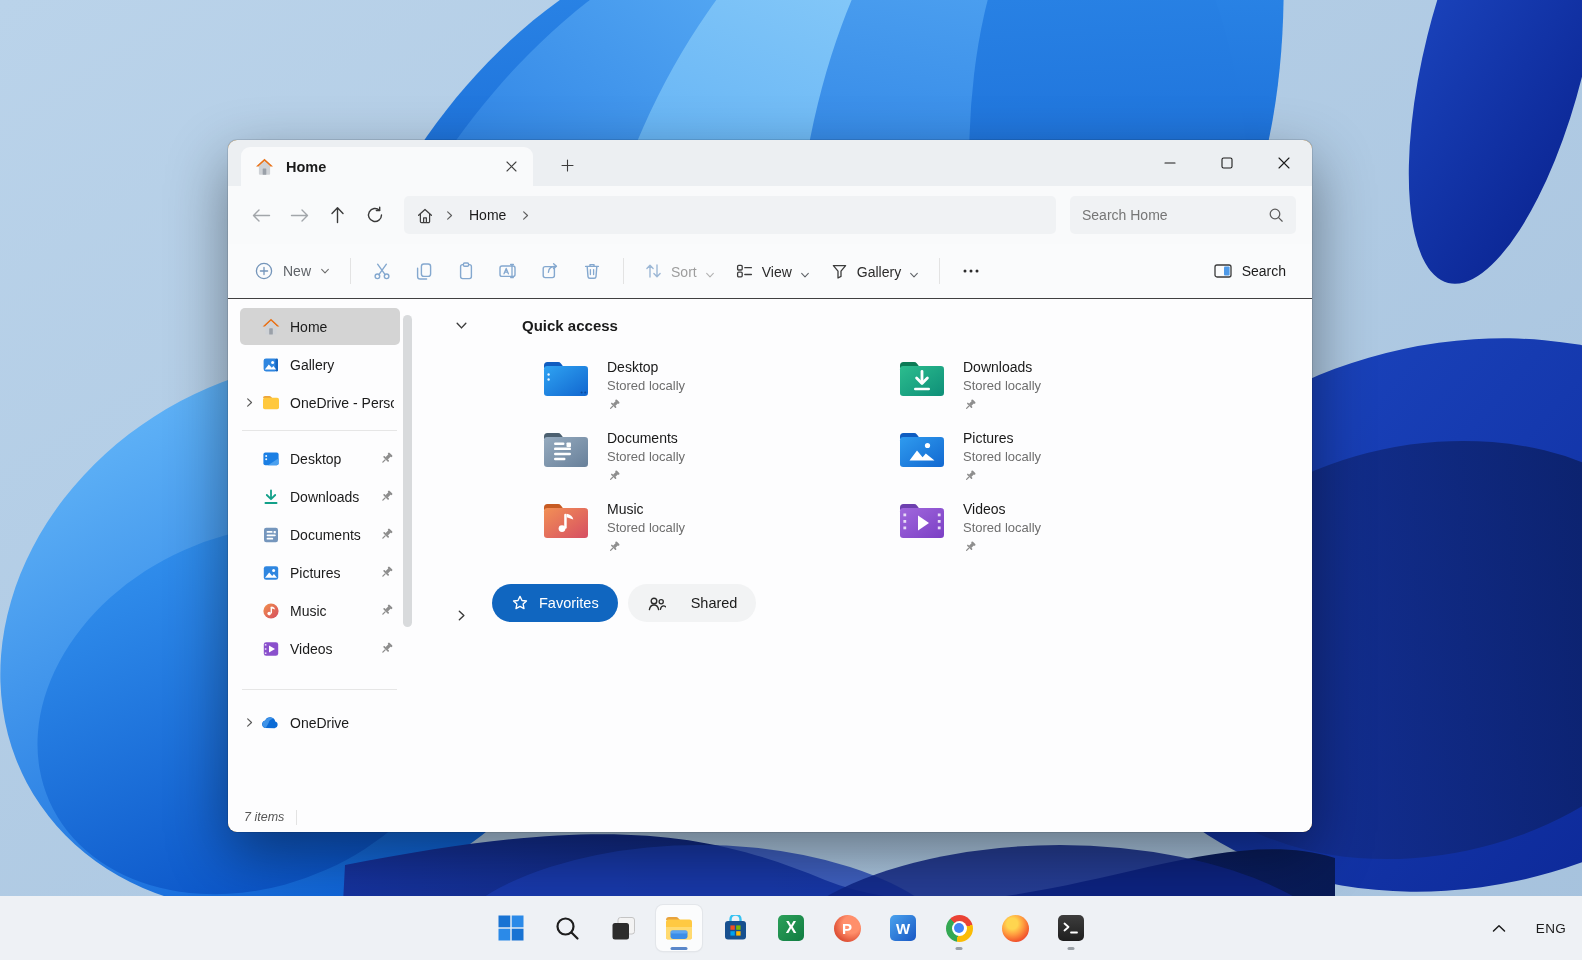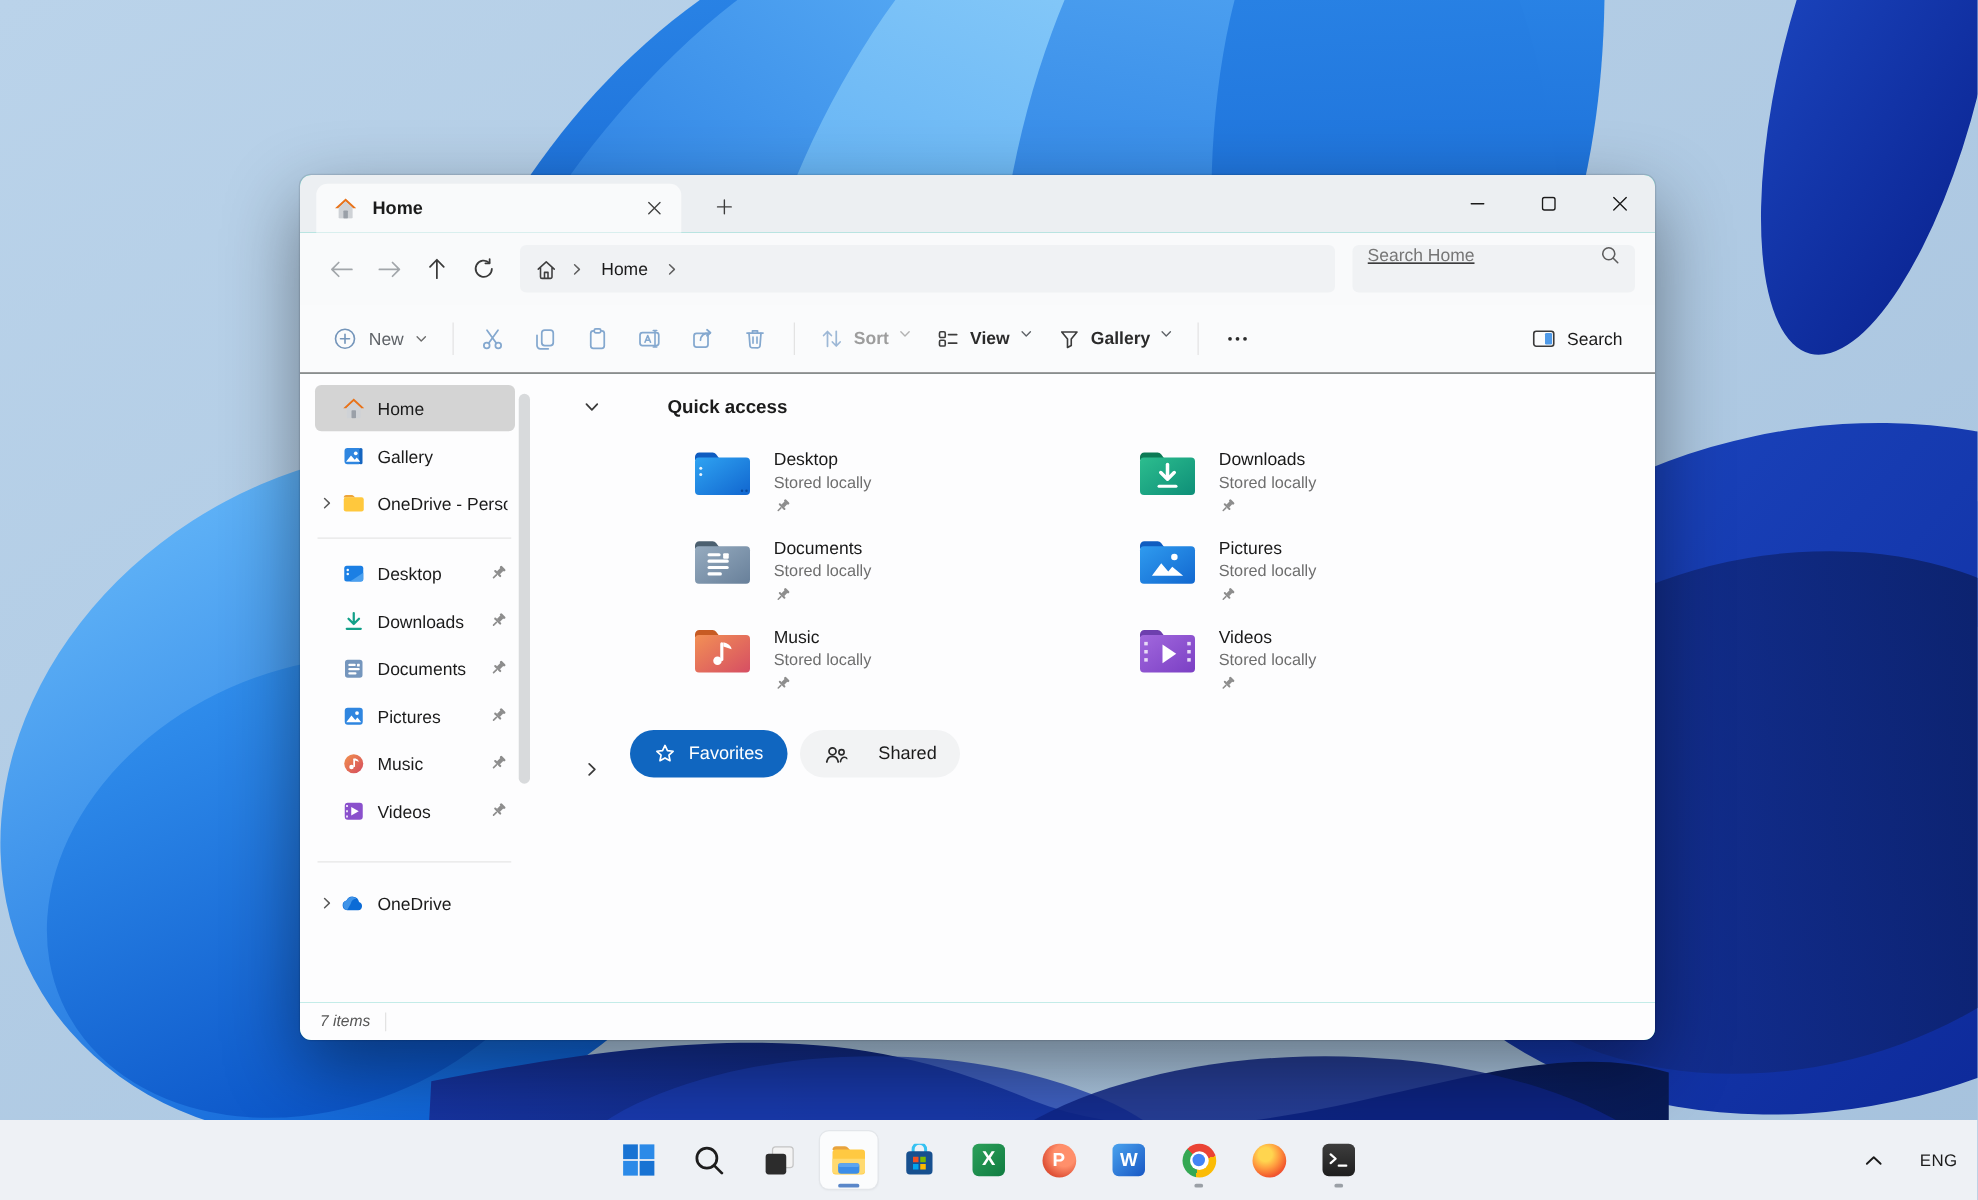--- a/index.html
+++ b/index.html
@@ -5,54 +5,54 @@
   * { margin:0; padding:0; box-sizing:border-box; }
   html,body { width:1582px; height:960px; overflow:hidden;
     font-family:"Liberation Sans","DejaVu Sans",sans-serif; }
   body { position:relative; background:#aec8e2; }
   svg { display:block; }
 
   
   .wallpaper { position:absolute; inset:0; }
 
   
-  .window { position:absolute; left:240px; top:140px; width:1084px; height:692px;
-    border-radius:9px; background:#14b8a6; overflow:hidden;
+  .window { position:absolute; left:228px; top:140px; width:1084px; height:692px;
+    border-radius:9px; background:#a16207; overflow:hidden;
     box-shadow:0 22px 60px rgba(0,0,0,.42), 0 0 0 1px rgba(0,0,0,.10); }
 
   
   .tabstrip { height:46px; background:#eceff2; position:relative; display:flex; align-items:flex-end; }
   .tab { margin-left:13px; height:39px; width:292px; background:#f9fafb; border-radius:9px 9px 0 0;
     display:flex; align-items:center; padding:0 8px 0 14px; }
   .tab-title { flex:1; margin-left:12px; font-size:14.5px; font-weight:700; color:#1b1b1b; }
   .tab-close { width:28px; height:28px; border-radius:5px; display:flex; align-items:center; justify-content:center; cursor:default; }
   .newtab-btn { width:32px; height:32px; margin:0 0 5px 18px; border-radius:5px; display:flex; align-items:center; justify-content:center; }
   .win-controls { position:absolute; right:0; top:0; height:46px; display:flex; }
   .win-btn { width:57px; height:46px; display:flex; align-items:center; justify-content:center; }
 
   
   .navbar { height:58px; display:flex; align-items:center; padding:0 16px 0 14px; background:#f9fafb; }
   .nav-btn { width:38px; height:36px; border-radius:5px; display:flex; align-items:center; justify-content:center; }
   .addressbar { flex:1; height:38px; margin-left:10px; background:#f0f2f4; border-radius:5px;
     display:flex; align-items:center; padding:0 12px; gap:10px; }
   .crumb { font-size:14px; color:#1b1b1b; padding:2px 4px; }
   .searchbox { width:226px; height:38px; margin-left:14px; background:#f0f2f4; border-radius:5px;
-    display:flex; align-items:flex-start; padding:0 12px;text-decoration:underline; }
+    display:flex; align-items:center; padding:0 12px; }
   .searchbox input { flex:1; border:none; outline:none; background:transparent;
     font-family:inherit; font-size:14px; color:#1b1b1b; }
   .searchbox input::placeholder { color:#767676; }
 
   
   .toolbar { height:55px; display:flex; align-items:center; padding:0 16px; background:#fafbfc;
     border-bottom:1px solid #404040; }
   .tb-new { display:flex; align-items:center; gap:9px; padding:6px 10px; border-radius:5px; }
   .tb-new-label { font-size:14px; color:#5f6368; }
   .tb-sep { width:1px; height:26px; background:#e3e3e3; margin:0 10px; }
   .tb-ic { width:42px; height:36px; border-radius:5px; display:flex; align-items:center; justify-content:center; }
-  .tb-drop { display:flex; align-items:flex-start; gap:8px; padding:6px 10px; border-radius:5px;font-weight:bold; }
+  .tb-drop { display:flex; align-items:flex-end; gap:8px; padding:6px 10px; border-radius:5px; }
   .tb-drop .lbl { font-size:14px; color:#2b2b2b; }
   .tb-drop.disabled .lbl { color:#9d9d9d; }
   .tb-details { margin-left:auto; display:flex; align-items:center; gap:9px; padding:6px 10px; border-radius:5px; }
   .tb-details .lbl { font-size:14px; color:#1b1b1b; }
 
   
   .win-body { display:flex; height:503px; background:#fdfdfe; }
   .sidebar { width:191px; padding-top:8px; position:relative; flex:none; }
   .sb-item { height:37px; margin:1px 0 1px 12px; width:160px; border-radius:5px;
     display:flex; align-items:center; padding:0 6px 0 4px; }

